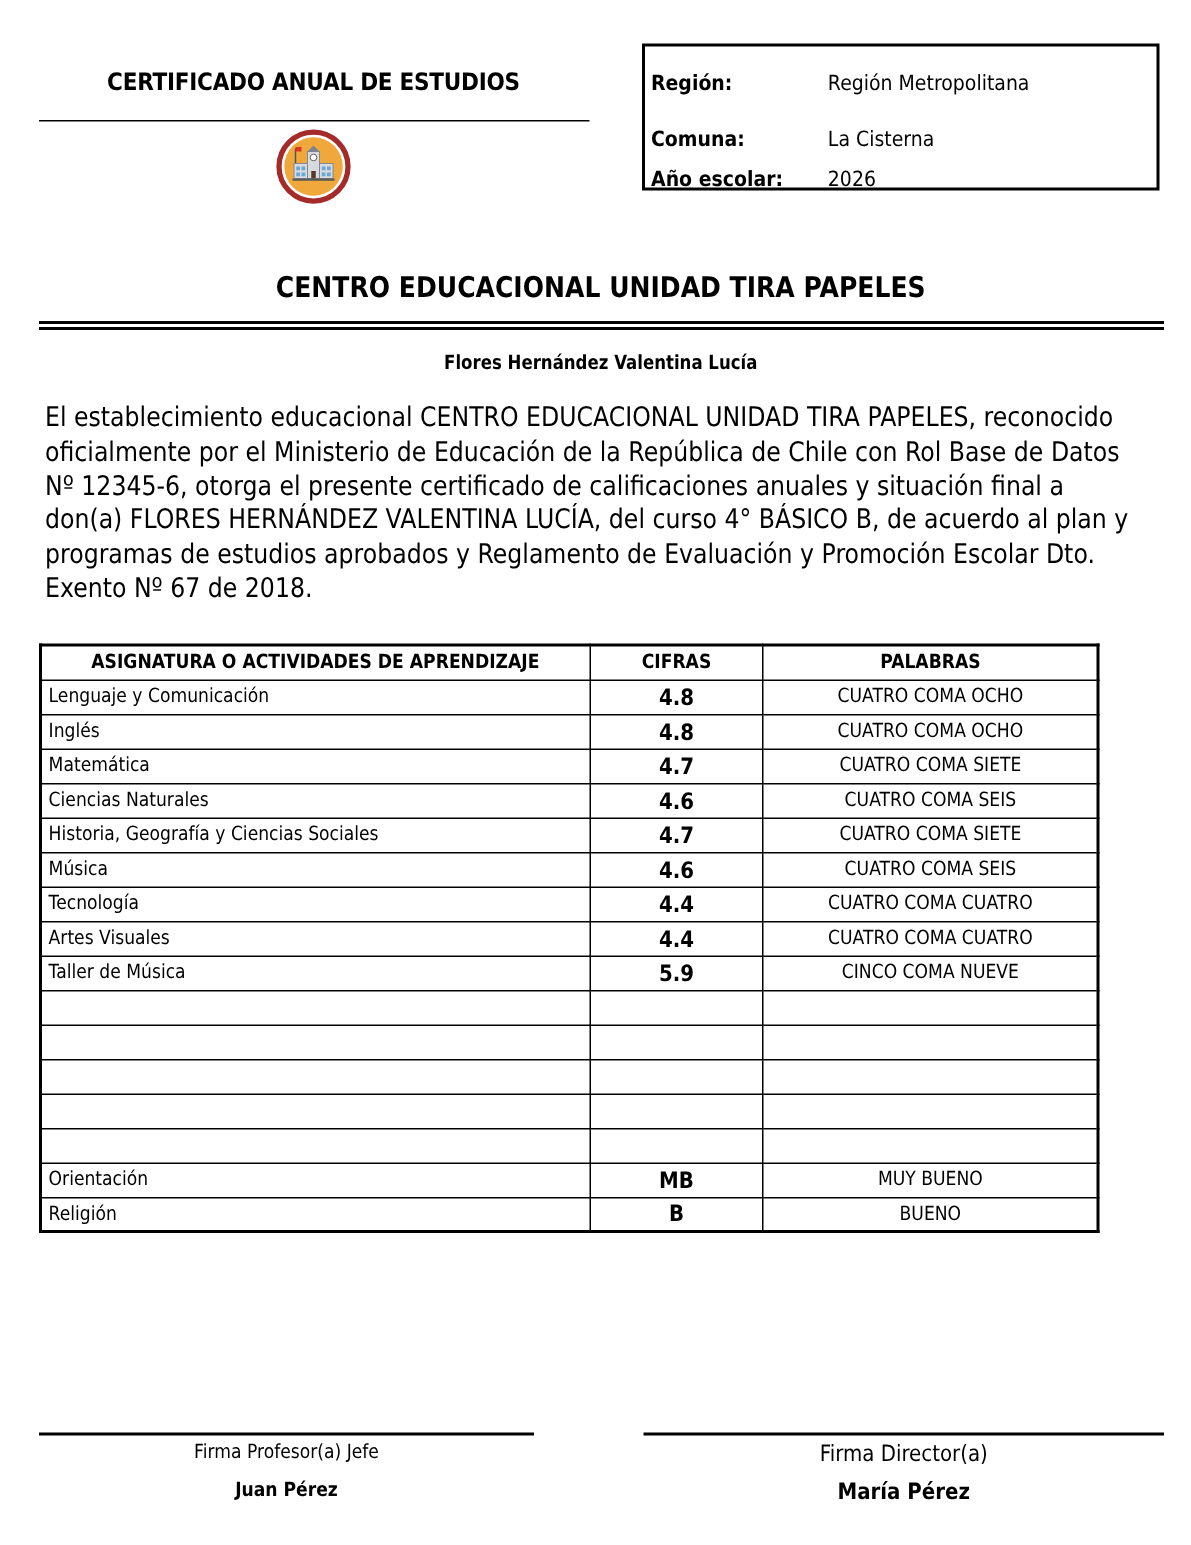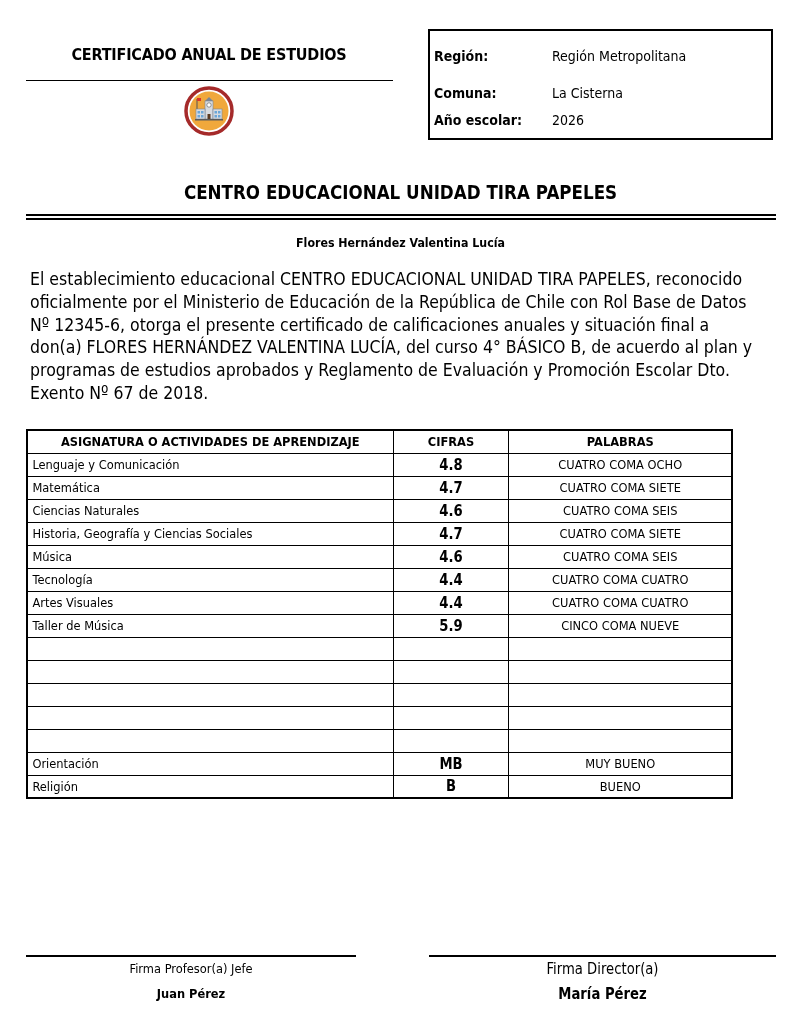--- a/index.html
+++ b/index.html
@@ -1,21 +1,21 @@
 <!DOCTYPE html>
 <html><head>
 <meta charset="utf-8">
 <style>
   html, body { margin:0; padding:0; background:#ffffff; }
   body { width:794px; height:1030px; position:relative; font-family:"Liberation Sans", sans-serif; color:#000; overflow:hidden; }
   .abs { position:absolute; }
   #cert-title { left:26px; top:45px; width:366px; text-align:center; font-weight:bold; font-size:16px; font-family:"DejaVu Sans", sans-serif; transform:scaleX(0.9); transform-origin:center; letter-spacing:-0.2px; }
   #title-rule { left:26px; top:80px; width:367px; height:1px; background:#000; }
   #logo { left:184px; top:86px; width:50px; height:50px; }
-  #info-box { left:428px; top:29px; width:345px; height:111px; border:2px solid #000; box-sizing:border-box; }
+  #info-box { left:428px; top:29px; width:345px; height:98px; border:2px solid #000; box-sizing:border-box; }
   .info-row { position:absolute; left:4px; font-size:14px; font-family:"DejaVu Sans", sans-serif; transform:scaleX(0.9); transform-origin:left; white-space:nowrap; }
   .info-row .lbl { font-weight:bold; display:inline-block; width:131px; }
   #school-name { left:26px; top:181px; width:749px; text-align:center; font-weight:bold; font-size:19px; font-family:"DejaVu Sans", sans-serif; transform:scaleX(0.88); transform-origin:center; }
   #rule-a { left:26px; top:214px; width:750px; height:2px; background:#000; }
   #rule-b { left:26px; top:218px; width:750px; height:2px; background:#000; }
   #student-name { left:26px; top:235px; width:749px; text-align:center; font-weight:bold; font-size:13px; font-family:"DejaVu Sans", sans-serif; transform:scaleX(0.85); transform-origin:center; }
   #body-text { left:30px; top:268px; width:830px; font-size:18px; line-height:22.8px; font-family:"DejaVu Sans", sans-serif; transform:scaleX(0.875); transform-origin:left top; }
   #grades-table { left:26px; top:429px; border-collapse:collapse; font-family:"DejaVu Sans", sans-serif; }
   #grades-table td, #grades-table th { border:1px solid #000; height:23px; padding:0; font-size:13px; box-sizing:border-box; }
   #grades-table { border:2px solid #000;padding-left:40px; }
@@ -108,20 +108,31 @@
         </td>
         <td class="c2">
           <span class="cell-inner num">4.8</span>
         </td>
         <td class="c3">
           <span class="cell-inner ">CUATRO COMA OCHO</span>
         </td>
       </tr>
       <tr>
         <td class="c1">
+          <span class="cell-inner ">Inglés</span>
+        </td>
+        <td class="c2">
+          <span class="cell-inner num">4.8</span>
+        </td>
+        <td class="c3">
+          <span class="cell-inner ">CUATRO COMA OCHO</span>
+        </td>
+      </tr>
+      <tr>
+        <td class="c1">
           <span class="cell-inner ">Matemática</span>
         </td>
         <td class="c2">
           <span class="cell-inner num">4.7</span>
         </td>
         <td class="c3">
           <span class="cell-inner ">CUATRO COMA SIETE</span>
         </td>
       </tr>
       <tr>

